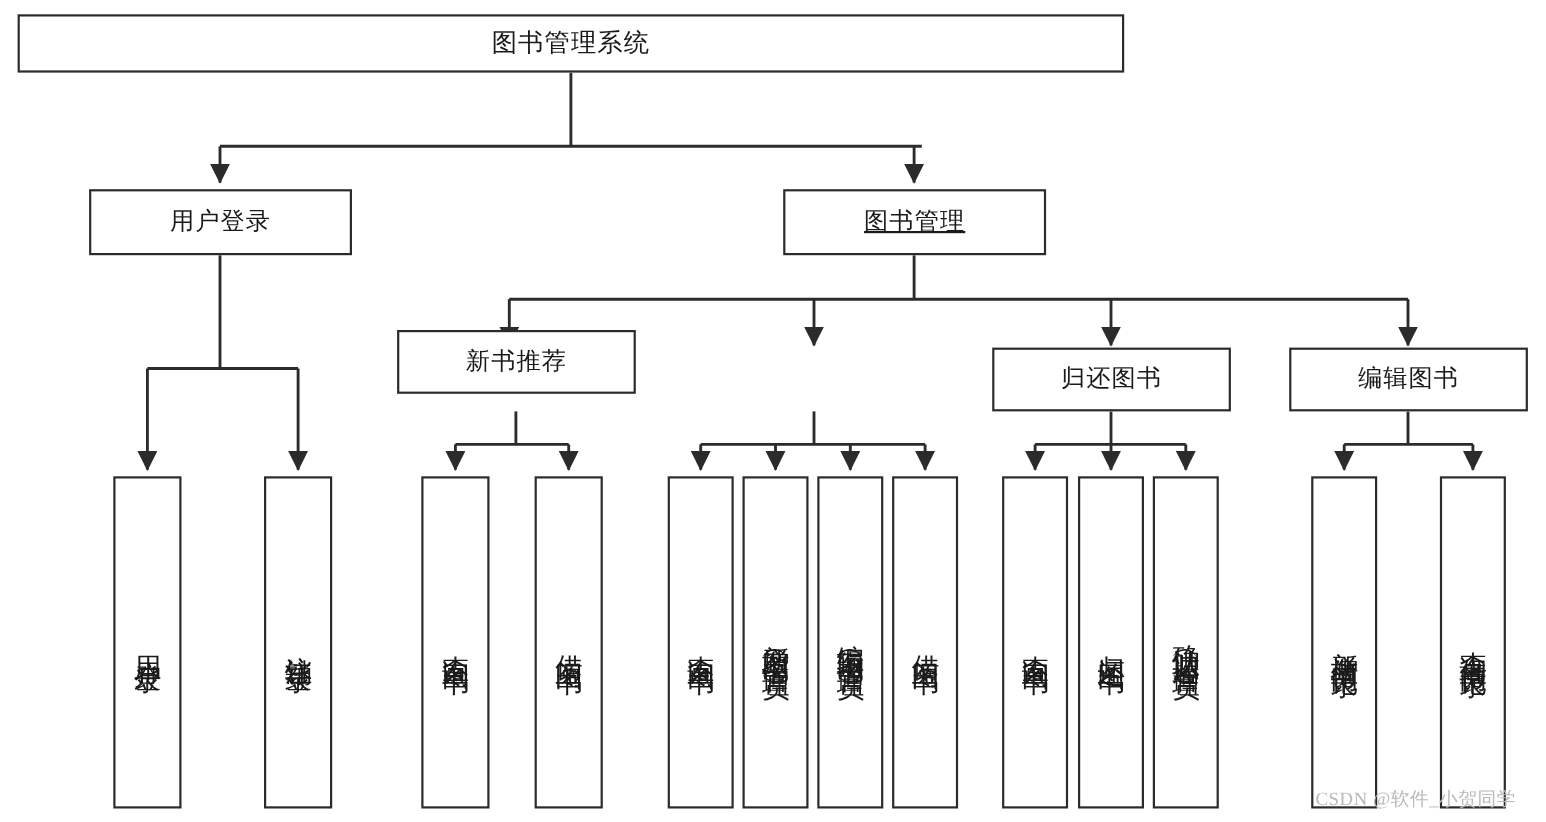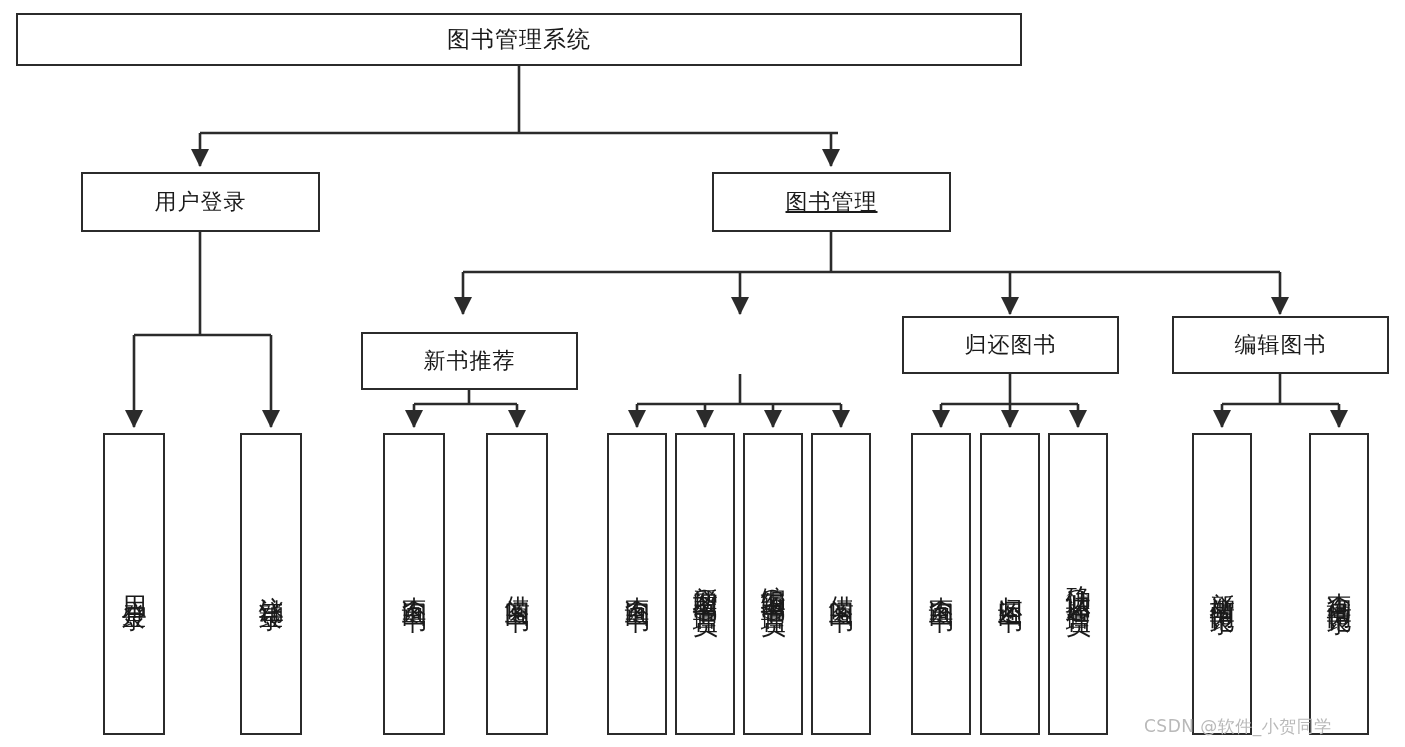--- a/index.html
+++ b/index.html
@@ -132,21 +132,21 @@
     <span class="label">图书管理系统</span>
   </div>
 
   <div class="node horiz" style="left:81px; top:172px; width:239px; height:60px;">
     <span class="label">用户登录</span>
   </div>
   <div class="node horiz" style="left:712px; top:172px; width:239px; height:60px;text-decoration:underline;">
     <span class="label">图书管理</span>
   </div>
 
-  <div class="node horiz" style="left:361px; top:332px; width:217px; height:58px;">
+  <div class="node horiz" style="left:361px; top:300px; width:217px; height:58px;">
     <span class="label">新书推荐</span>
   </div>
   <div class="node horiz" style="left:902px; top:316px; width:217px; height:58px;">
     <span class="label">归还图书</span>
   </div>
   <div class="node horiz" style="left:1172px; top:316px; width:217px; height:58px;">
     <span class="label">编辑图书</span>
   </div>
 
   <div class="node vert" style="left:103px; top:433px; width:62px; height:302px;">
@@ -186,15 +186,15 @@
     <span class="label">确认归还（管理员）</span>
   </div>
 
   <div class="node vert" style="left:1192px; top:433px; width:60px; height:302px;">
     <span class="label">新增借阅记录</span>
   </div>
   <div class="node vert" style="left:1309px; top:433px; width:60px; height:302px;">
     <span class="label">查询借阅记录</span>
   </div>
 
-  <div id="watermark" style="left:1144px; top:715px;">CSDN @软件_小贺同学</div>
+  <div id="watermark" style="left:1196px; top:715px;font-family:Liberation Serif, serif;">CSDN @软件_小贺同学</div>
 
 </div>
 
 </body></html>

